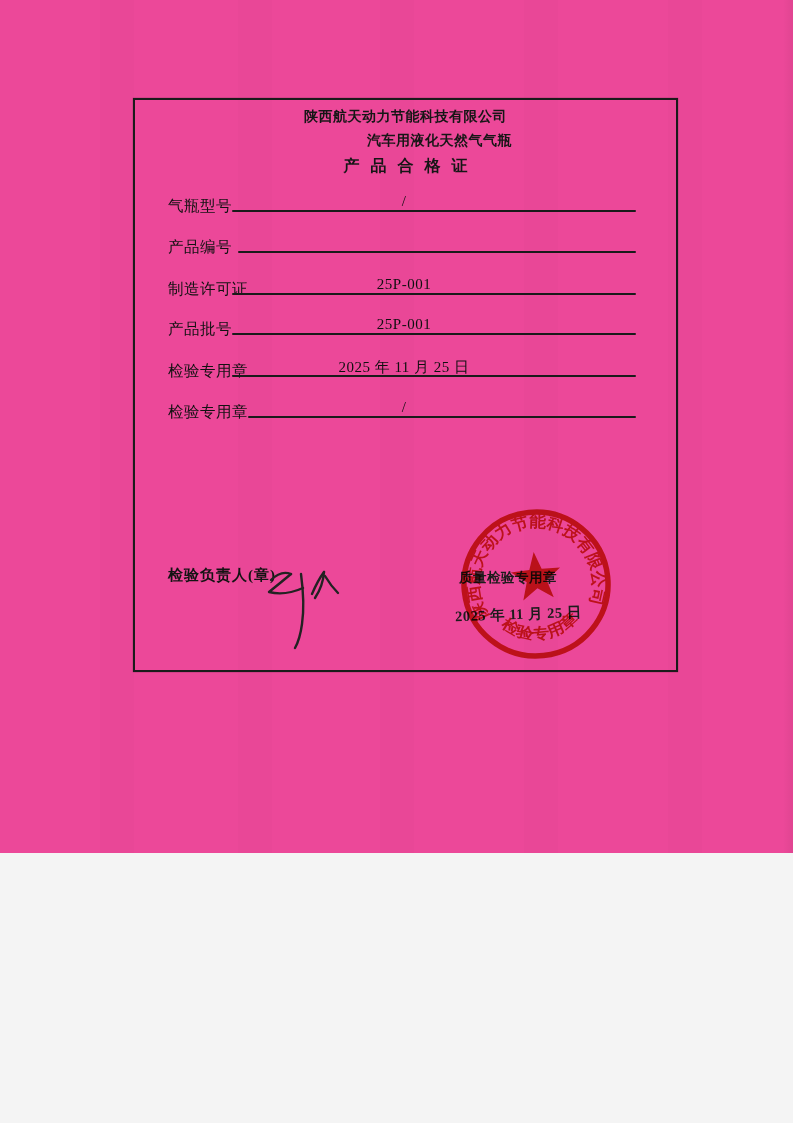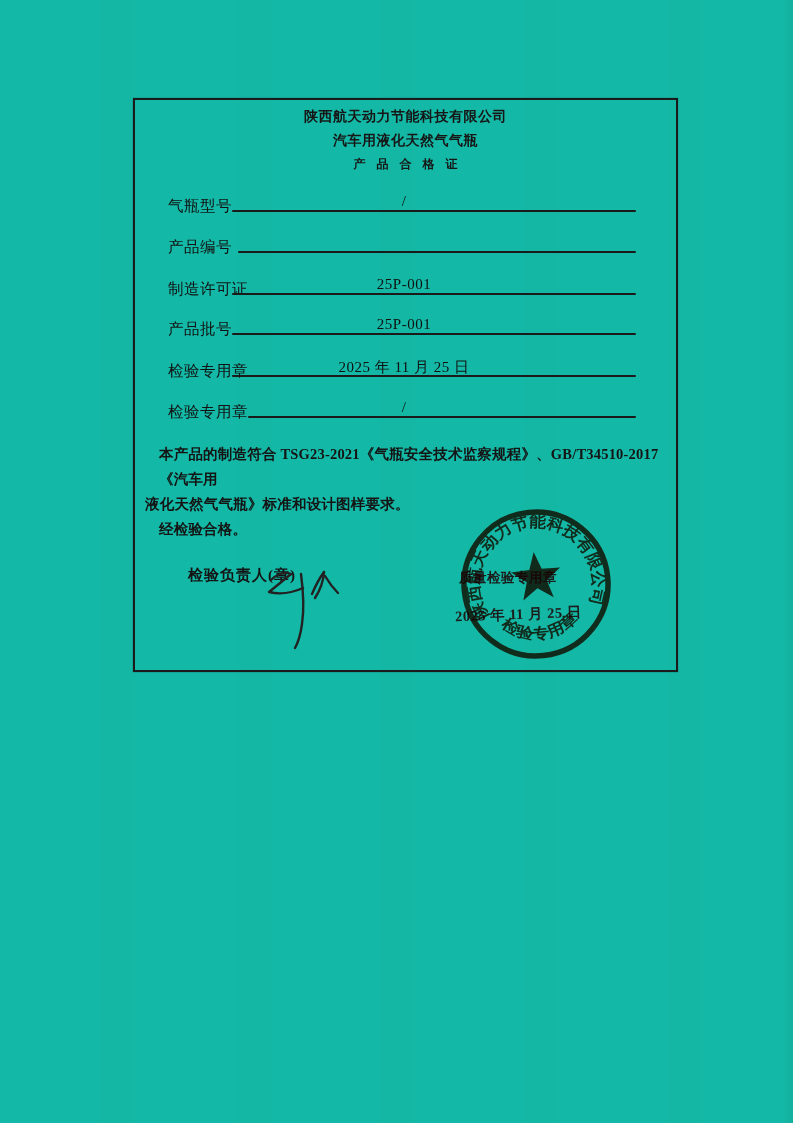--- a/index.html
+++ b/index.html
@@ -5,22 +5,22 @@
   * { margin: 0; padding: 0; box-sizing: border-box; }
   html, body { width: 793px; height: 1123px; }
   body {
     font-family: "Liberation Serif", serif;
     background: #f4f4f4;
     overflow: hidden;
   }
   .page {
     position: relative;
     width: 793px;
-    height: 1123px;
-    background: #14b8a6;
+    height: 853px;
+    background: #ec4899;
     color: #141414;
     overflow: hidden;
   }
   
   .scan-band {
     position: absolute; top: 0; height: 100%; width: 34px;
     background: rgba(60,60,60,0.015);
     pointer-events: none;
   }
   .scan-edge-right {
@@ -34,22 +34,22 @@
     width: 545px; height: 574px;
     border: 2.5px solid #1b1b1b;
     box-shadow: 0 0 1px rgba(0,0,0,0.55);
     background: transparent;
   }
   .hdr {
     position: absolute; left: 0; width: 100%;
     text-align: center; font-weight: bold; color: #161616;
   }
   .hdr-company { top: 8px;  font-size: 14px; letter-spacing: 0.5px; }
-  .hdr-product { top: 32px; font-size: 14px; letter-spacing: 0.5px; }
-  .hdr-title   { top: 56px; font-size: 12px; letter-spacing: 11px; padding-left: 11px; }
+  .hdr-product { top: 32px; font-size: 14px; letter-spacing: 0.5px; margin-left: 34px; }
+  .hdr-title   { top: 56px; font-size: 16px; letter-spacing: 11px; padding-left: 11px; }
 
   .field-row {
     position: absolute; left: 33px; width: 505px; height: 18px;
     font-weight: normal; font-size: 15.5px;
   }
   .field-label {
     position: absolute; left: 0; top: 0;
     letter-spacing: 0.5px; white-space: nowrap; color: #121212;
   }
   .field-line {
@@ -64,21 +64,20 @@
   .statement {
     position: absolute; left: 10px; top: 342px; width: 530px;
     font-size: 14.5px; font-weight: bold; line-height: 25px;
     color: #141414; letter-spacing: 0.2px;
   }
   .statement .indent { padding-left: 14px; }
   .inspector-label {
     position: absolute; left: 33px; top: 466px;
     font-size: 15px; font-weight: bold; letter-spacing: 1px;
     color: #131313;
-    margin-left: 20px;
   }
   .signature-svg {
     position: absolute; left: 114px; top: 444px;
     width: 100px; height: 110px; z-index: 2;
   }
   .stamp-overlay-label {
     position: absolute; left: 324px; top: 469px;
     font-size: 13.5px; font-weight: bold; letter-spacing: 0.5px;
     color: #1c1c1c; z-index: 1; white-space: nowrap;
   }
@@ -143,25 +142,20 @@
       <span class="field-value">2025 年 11 月 25 日</span>
       <span class="field-line" style="left:64px; width:404px"></span>
     </div>
 
     <div class="field-row" style="top:302px">
       <span class="field-label">检验专用章</span>
       <span class="field-value">/</span>
       <span class="field-line" style="left:80px; width:388px"></span>
     </div>
 
-    <div class="statement">
-      <div class="indent">本产品的制造符合 TSG23-2021《气瓶安全技术监察规程》、GB/T34510-2017《汽车用</div>
-      <div>液化天然气气瓶》标准和设计图样要求。</div>
-      <div class="indent">经检验合格。</div>
-    </div>
 
     <div class="inspector-label">检验负责人(章)</div>
 
     <svg class="signature-svg" viewBox="0 0 100 110">
       <g fill="none" stroke="#222222" stroke-width="2.4" stroke-linecap="round" stroke-linejoin="round">
         <path d="M 22 36 Q 32 26 42 30"></path>
         <path d="M 42 30 Q 30 40 20 48 Q 36 52 54 44"></path>
         <path d="M 52 30 Q 56 60 53 80 Q 51 95 46 104"></path>
         <path d="M 63 50 Q 69 36 75 28"></path>
         <path d="M 75 28 Q 74 42 66 54"></path>

